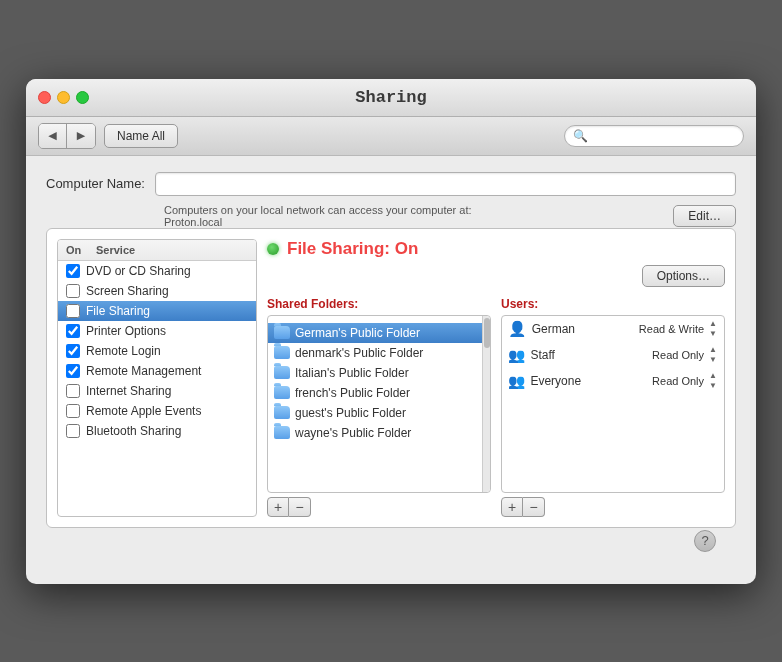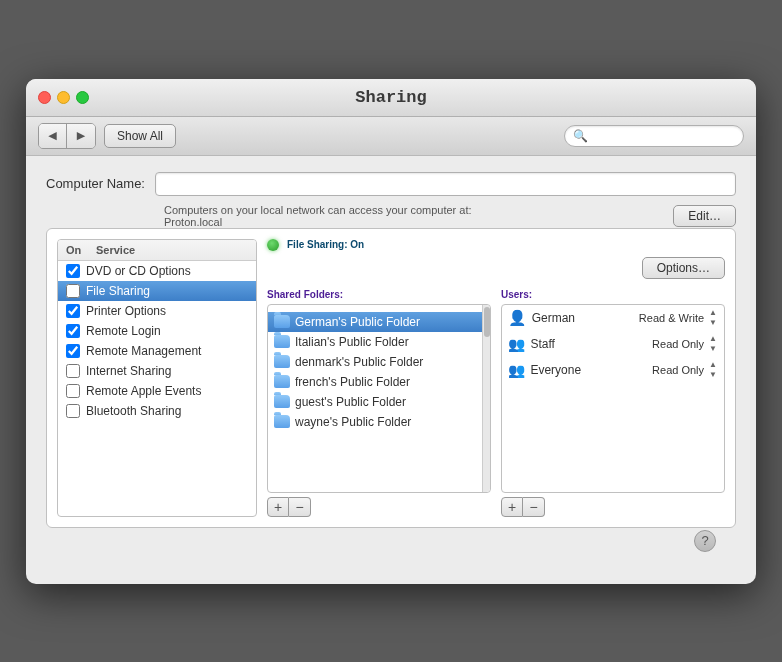--- a/index.html
+++ b/index.html
@@ -251,23 +251,23 @@
       width: 12px;
       height: 12px;
       background: radial-gradient(circle at 40% 35%, #6dda6d, #2a9c2a);
       border-radius: 50%;
       margin-right: 8px;
       box-shadow: 0 0 4px rgba(0,180,0,0.5);
       flex-shrink: 0;
     }
 
     .service-status-title {
-      font-size: 10px;
+      font-size: 17px;
       font-weight: 600;
-      color: #0c4a6e;
+      color: #ef4444;
     }
 
     .service-description {
       font-size: 11px;
       color: #555;
       line-height: 1.5;
       margin-bottom: 8px;
     }
 
     .options-btn-row {
@@ -293,23 +293,23 @@
       flex: 1;
     }
 
     .folders-section, .users-section {
       display: flex;
       flex-direction: column;
       flex: 1;
     }
 
     .section-label {
-      font-size: 10px;
+      font-size: 12px;
       font-weight: 600;
-      color: #4c1d95;
+      color: #b91c1c;
       margin-bottom: 4px;
     }
 
     .list-box {
       flex: 1;
       border: 1px solid #c0c0c0;
       border-radius: 4px;
       background: white;
       overflow: auto;
       min-height: 120px;
@@ -435,21 +435,21 @@
       <div class="traffic-light maximize"></div>
     </div>
     <span class="title">Sharing</span>
   </div>
 
   <div class="toolbar">
     <div class="nav-buttons">
       <button class="nav-btn">◀</button>
       <button class="nav-btn">▶</button>
     </div>
-    <button class="show-all-btn">Show All</button>
+    <button class="show-all-btn">Name All</button>
     <div class="search-box">
       <span class="search-icon-char">🔍</span>
       <input type="text" style="font-size: 12px;">
     </div>
   </div>
 
   <div class="content">
 
     <div class="computer-name-row">
       <span class="computer-name-label">Computer Name:</span>
@@ -466,23 +466,27 @@
     <div class="services-panel">
 
       <div class="services-list">
         <div class="services-header">
           <span class="services-header-on">On</span>
           <span class="services-header-service">Service</span>
         </div>
 
         <div class="service-item">
           <input type="checkbox" class="service-checkbox" checked="" style="">
-          <span class="service-name">DVD or CD Options</span>
-        </div>
-
+          <span class="service-name">DVD or CD Sharing</span>
+        </div>
+
+        <div class="service-item">
+          <input type="checkbox" class="service-checkbox" style="">
+          <span class="service-name">Screen Sharing</span>
+        </div>
 
         <div class="service-item selected">
           <input type="checkbox" class="service-checkbox" style="">
           <span class="service-name">File Sharing</span>
         </div>
 
         <div class="service-item">
           <input type="checkbox" class="service-checkbox" checked="" style="">
           <span class="service-name">Printer Options</span>
         </div>
@@ -529,25 +533,25 @@
 
           <div class="folders-section">
             <span class="section-label">Shared Folders:</span>
             <div class="list-box" style="position:relative;">
               <div class="list-item selected">
                 <div class="folder-icon"></div>
                 <span>German's Public Folder</span>
               </div>
               <div class="list-item">
                 <div class="folder-icon"></div>
-                <span>Italian's Public Folder</span>
+                <span>denmark's Public Folder</span>
               </div>
               <div class="list-item">
                 <div class="folder-icon"></div>
-                <span>denmark's Public Folder</span>
+                <span>Italian's Public Folder</span>
               </div>
               <div class="list-item">
                 <div class="folder-icon"></div>
                 <span>french's Public Folder</span>
               </div>
               <div class="list-item">
                 <div class="folder-icon"></div>
                 <span>guest's Public Folder</span>
               </div>
               <div class="list-item">

